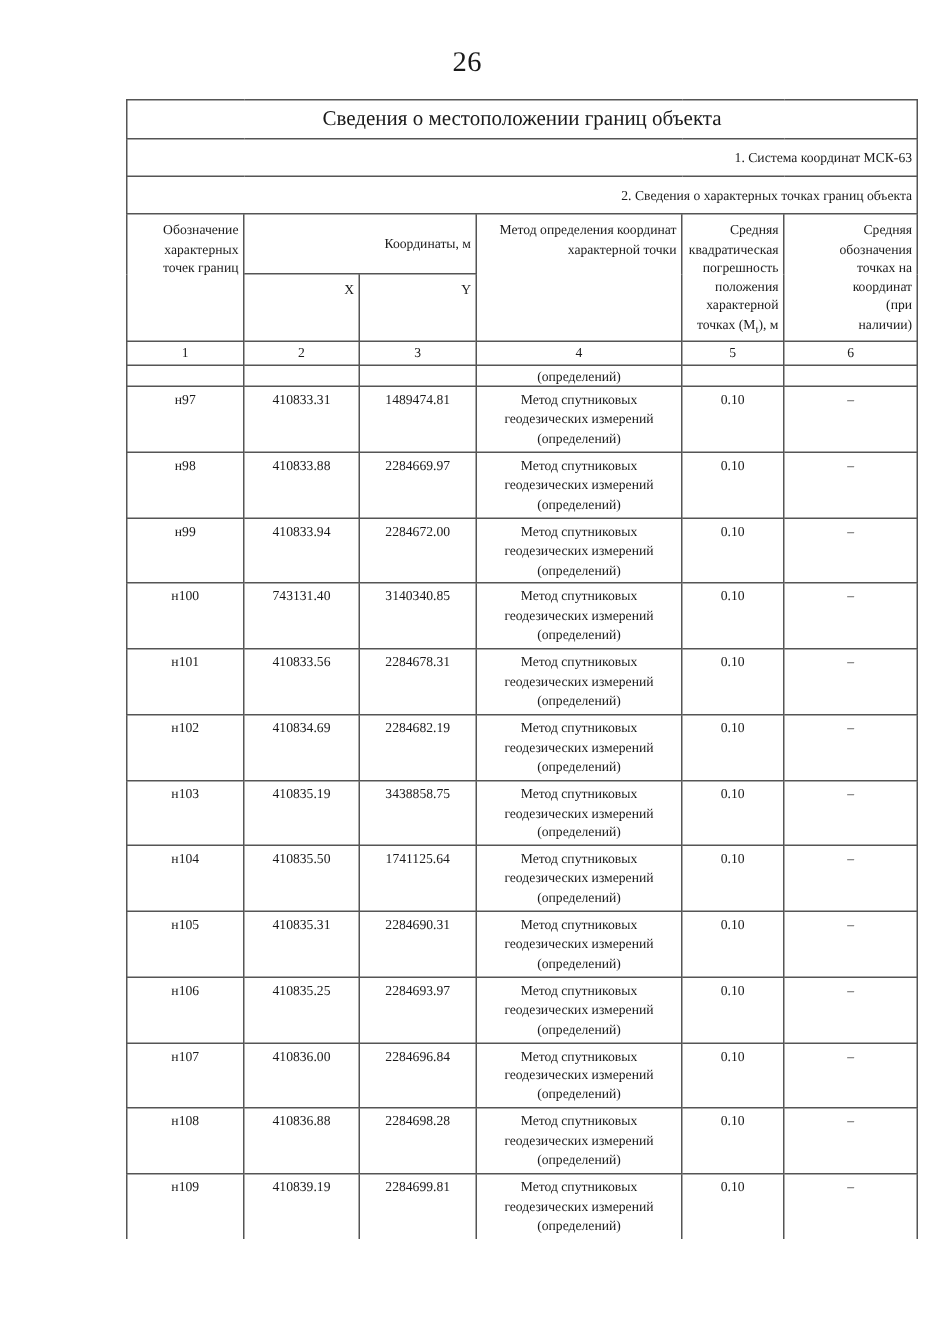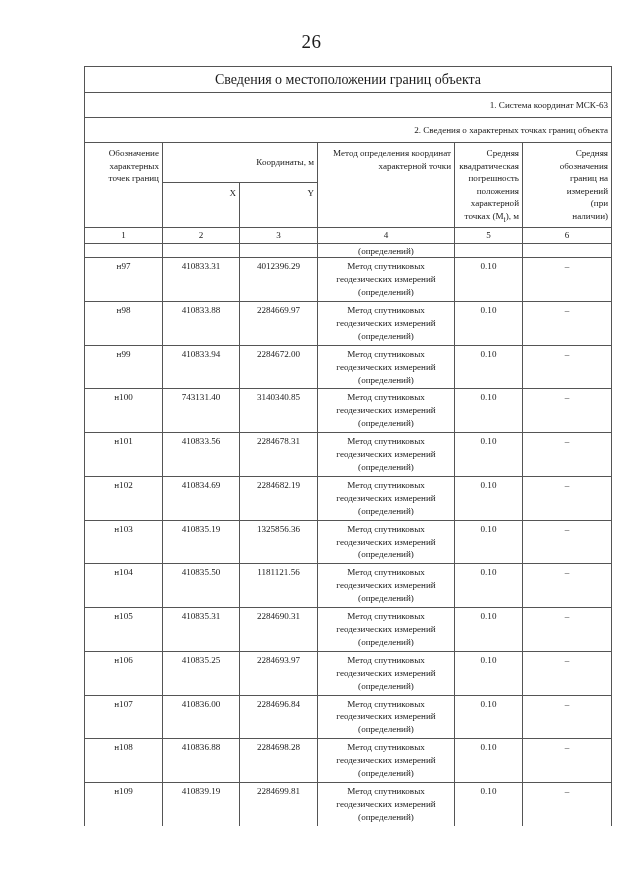--- a/index.html
+++ b/index.html
@@ -151,22 +151,22 @@
             <span class="nowrap-sub">Средняя</span>
             <span class="nowrap-sub">квадратическая</span>
             <span class="nowrap-sub">погрешность</span>
             <span class="nowrap-sub">положения</span>
             <span class="nowrap-sub">характерной</span>
             <span class="nowrap-sub"><span>точках (M</span><span class="mt-sub">t</span><span>), м</span></span>
           </td>
           <td rowspan="2">
             <span class="nowrap-sub">Средняя</span>
             <span class="nowrap-sub">обозначения</span>
-            <span class="nowrap-sub">границ на</span>
-            <span class="nowrap-sub">измерений</span>
+            <span class="nowrap-sub">точках на</span>
+            <span class="nowrap-sub">координат</span>
             <span class="nowrap-sub">(при</span>
             <span class="nowrap-sub">наличии)</span>
           </td>
         </tr>
 
         <tr class="hdr">
           <td class="hdr-xy">X</td>
           <td class="hdr-xy">Y</td>
         </tr>
 
@@ -184,21 +184,21 @@
           <td></td>
           <td></td>
           <td>(определений)</td>
           <td></td>
           <td></td>
         </tr>
 
       <tr class="data-row">
             <td>н97</td>
             <td>410833.31</td>
-            <td>4012396.29</td>
+            <td>1489474.81</td>
             <td class="method">
               <span class="nowrap-sub">Метод спутниковых</span>
               <span class="nowrap-sub">геодезических измерений</span>
               <span class="nowrap-sub">(определений)</span>
             </td>
             <td>0.10</td>
             <td>–</td>
           </tr>
           <tr class="data-row">
             <td>н98</td>
@@ -256,33 +256,33 @@
               <span class="nowrap-sub">Метод спутниковых</span>
               <span class="nowrap-sub">геодезических измерений</span>
               <span class="nowrap-sub">(определений)</span>
             </td>
             <td>0.10</td>
             <td>–</td>
           </tr>
           <tr class="data-row">
             <td>н103</td>
             <td>410835.19</td>
-            <td>1325856.36</td>
+            <td>3438858.75</td>
             <td class="method">
               <span class="nowrap-sub">Метод спутниковых</span>
               <span class="nowrap-sub">геодезических измерений</span>
               <span class="nowrap-sub">(определений)</span>
             </td>
             <td>0.10</td>
             <td>–</td>
           </tr>
           <tr class="data-row">
             <td>н104</td>
             <td>410835.50</td>
-            <td>1181121.56</td>
+            <td>1741125.64</td>
             <td class="method">
               <span class="nowrap-sub">Метод спутниковых</span>
               <span class="nowrap-sub">геодезических измерений</span>
               <span class="nowrap-sub">(определений)</span>
             </td>
             <td>0.10</td>
             <td>–</td>
           </tr>
           <tr class="data-row">
             <td>н105</td>

